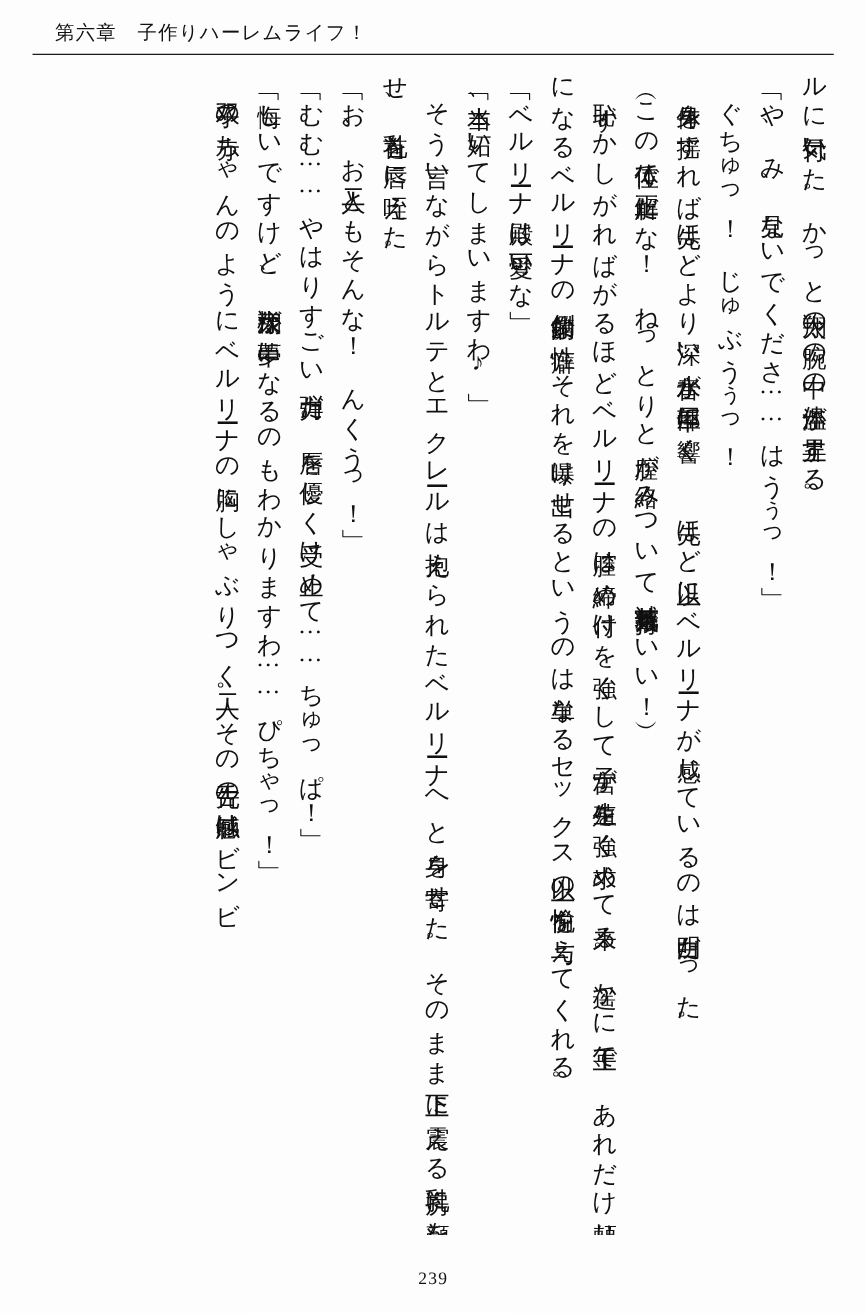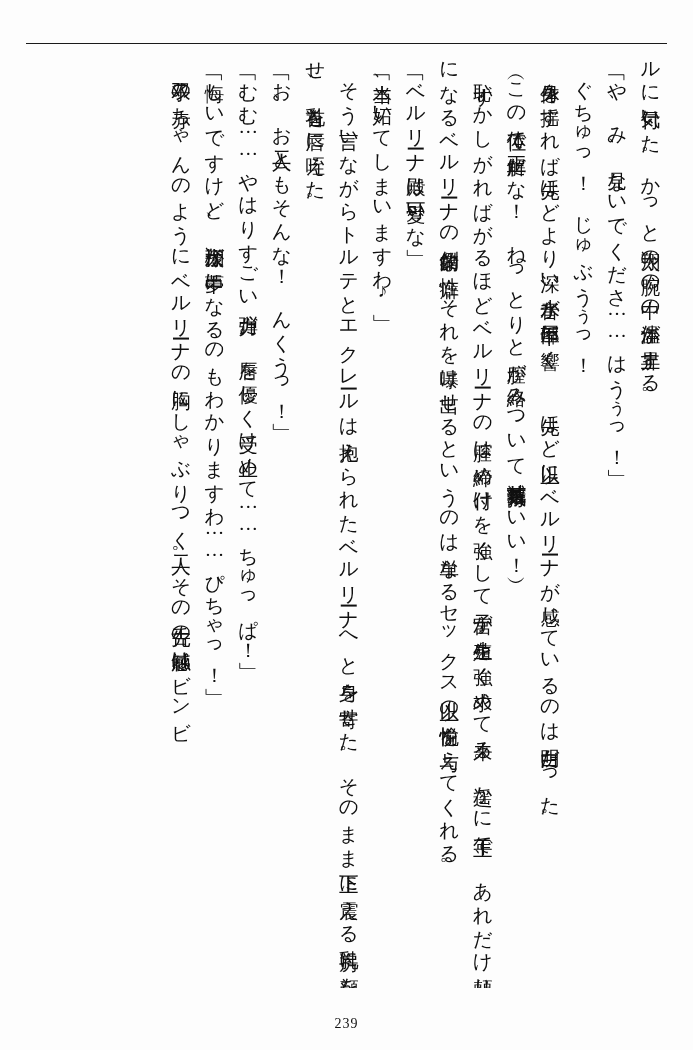--- a/index.html
+++ b/index.html
@@ -81,20 +81,21 @@
     letter-spacing: 1px;
     color: #111;
   }
 </style>
 </head>
 <body>
 
 <div class="page">
 
   <div class="header">
+    <div class="chapter-title">第六章　子作りハーレムライフ！</div>
     <div class="header-rule"></div>
   </div>
 
   <div class="body-text">
     <p class="noindent">ルに気付いた。かっと翔太の腕の中の体温が上昇する。</p>
     <p>「や、み、見ないでくださ……はうぅっ！」</p>
     <p>ぐちゅっ！　じゅぶうぅっ！</p>
     <p>身体を揺すれば先ほどより深い水音が部屋中に響く。　先ほど以上にベルリーナが感じているのは明白だった。</p>
     <p>（この体位で正解だな！　ねっとりと膣が絡みついて滅茶苦茶気持ちいい！）</p>
     <p>恥ずかしがればがるほどベルリーナの膣は締め付けを強くして子宮が生殖を強く求めて来る。遥かに年上で、あれだけ頼りになるベルリーナの倒錯的な性癖。それを曝け出せるというのは単なるセックス以上の愉悦を与えてくれる。</p>

